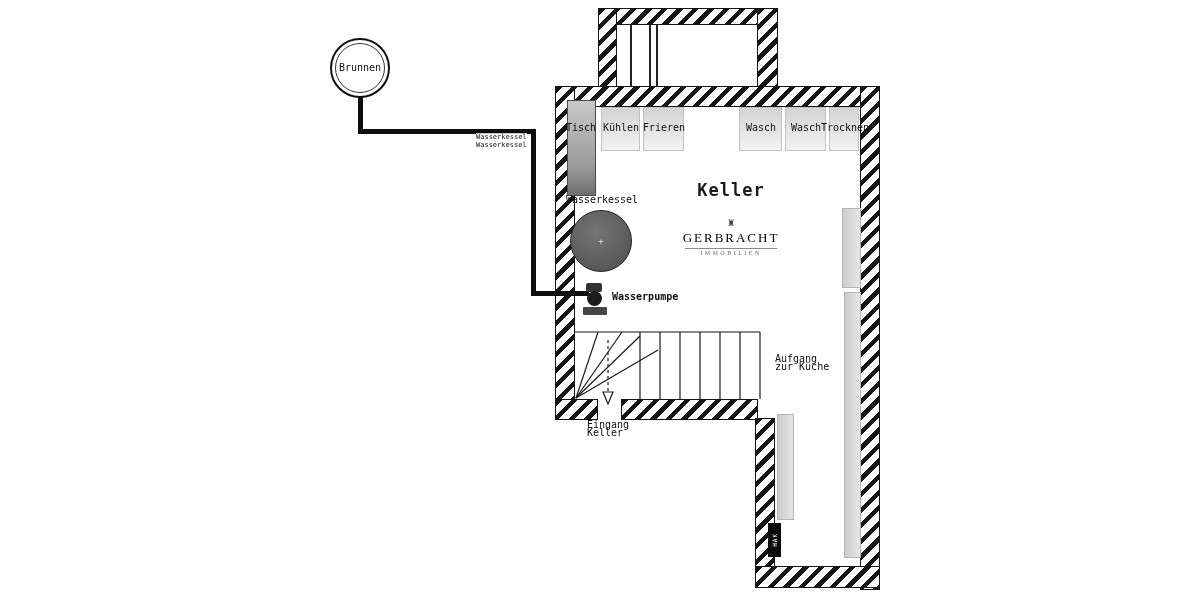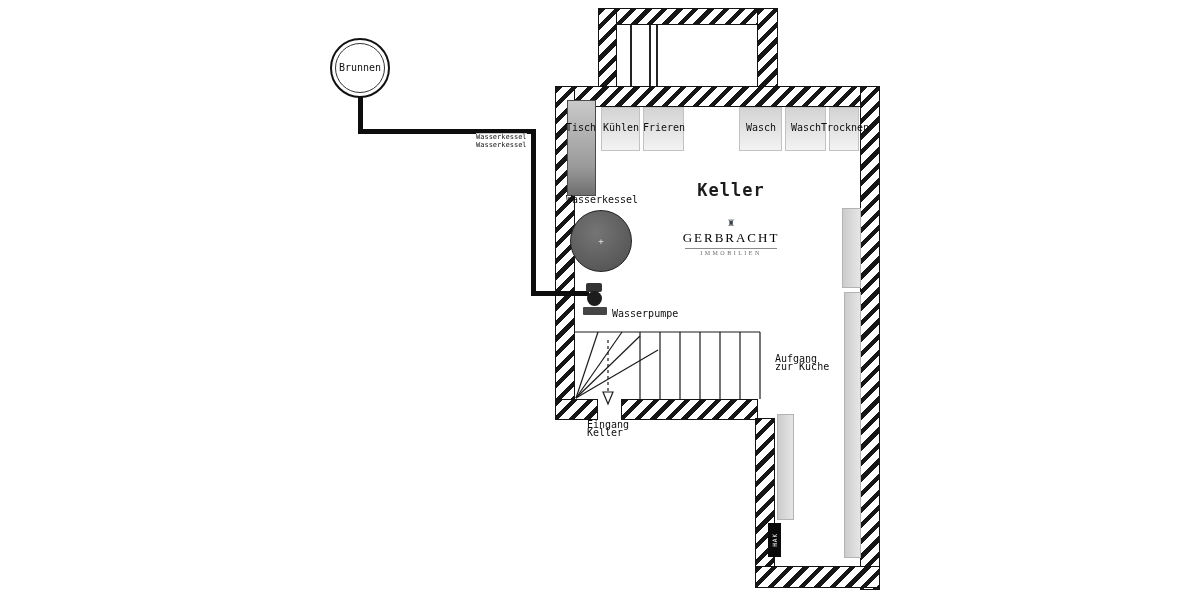--- a/index.html
+++ b/index.html
@@ -103,21 +103,21 @@
 
   <div class="lbl center" style="left:602px;top:196px;">Wasserkessel</div>
   <div class="kessel">
       <span>+</span>
     </div>
   <div class="pump">
     <div class="p1"></div>
     <div class="p2"></div>
     <div class="p3"></div>
   </div>
-  <div class="lbl" style="left:612px;top:310px;">Wasserpumpe</div>
+  <div class="lbl" style="left:612px;top:293px;font-weight:bold;">Wasserpumpe</div>
 
   <svg style="left:558px;top:326px;" width="208" height="86" viewBox="0 0 208 86">
     <g stroke="#1a1a1a" stroke-width="1.2" fill="none">
       <line x1="17" y1="6" x2="202" y2="6"></line>
       <line x1="202" y1="6" x2="202" y2="73"></line>
       <line x1="82" y1="6" x2="82" y2="73"></line>
       <line x1="102" y1="6" x2="102" y2="73"></line>
       <line x1="122" y1="6" x2="122" y2="73"></line>
       <line x1="142" y1="6" x2="142" y2="73"></line>
       <line x1="162" y1="6" x2="162" y2="73"></line>

